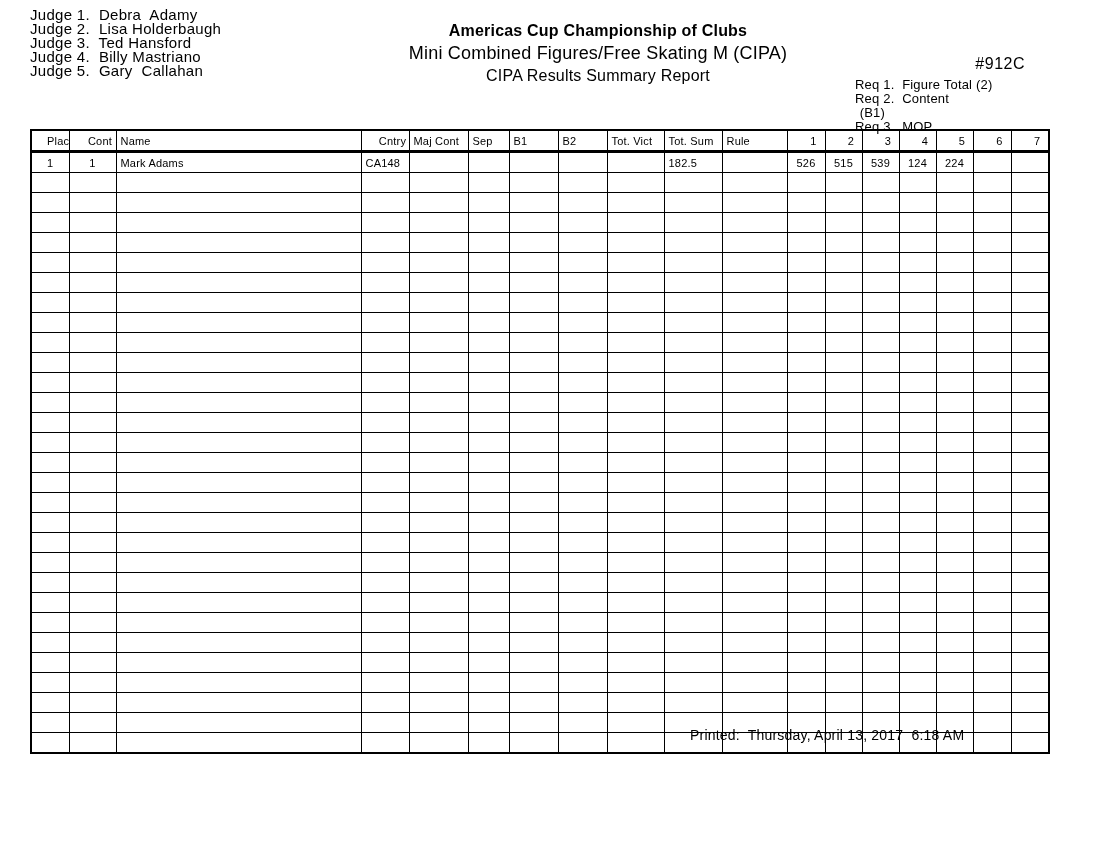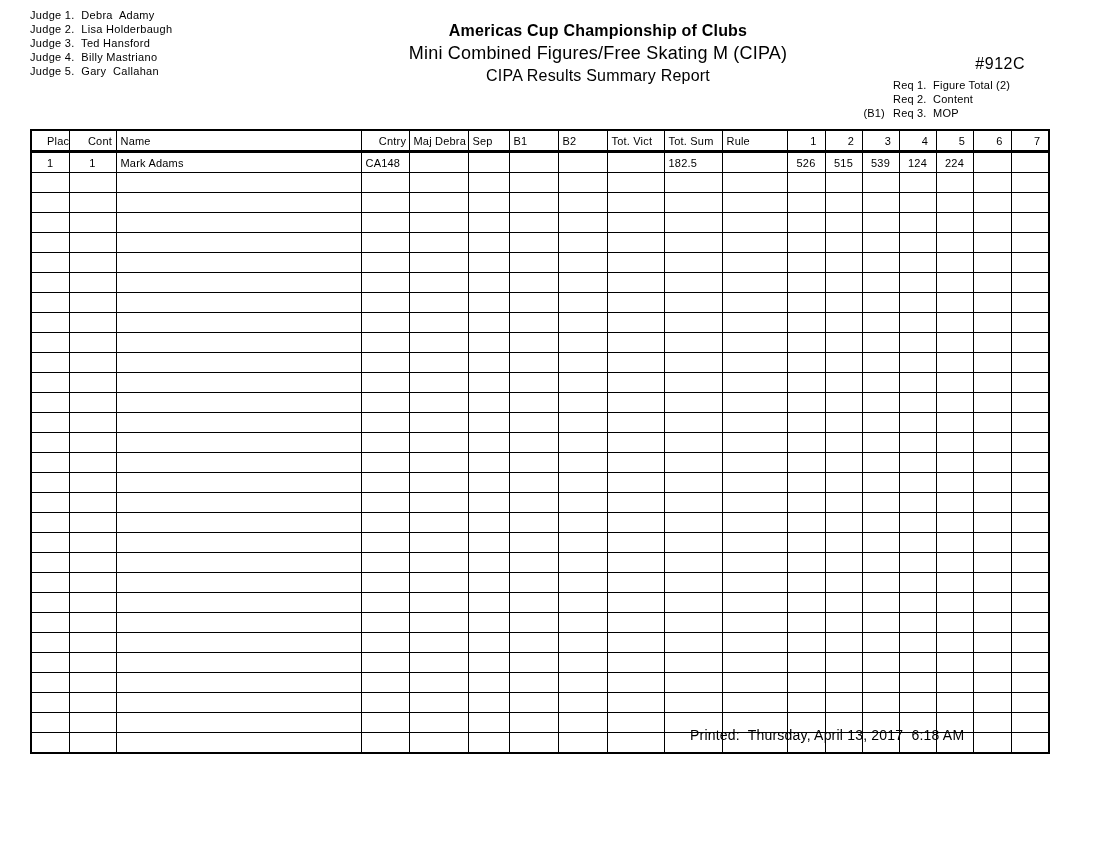--- a/index.html
+++ b/index.html
@@ -7,39 +7,39 @@
     width:1100px; height:850px;
     background:#ffffff; color:#000000;
     font-family:"Liberation Sans", sans-serif;
     position:relative; overflow:hidden;
   }
   .pre { white-space:pre; }
 
   
   .judges {
     position:absolute; left:30px; top:8px;
-    font-size:11px; line-height:14px; letter-spacing:0.3px;
+    font-size:15px; line-height:14px; letter-spacing:0.3px;
   }
 
   
   .center-head {
     position:absolute; left:0; top:21px; width:100%;
     text-align:center;
     padding-left:48px;
   }
   .title   { font-size:16px; font-weight:bold; line-height:20px; letter-spacing:0.2px; }
   .subtitle{ font-size:14px; line-height:18px; letter-spacing:0.2px; }
   .event   { font-size:18px; font-weight:normal; line-height:25px; letter-spacing:0.2px; }
   .report  { font-size:16px; line-height:20px; letter-spacing:0.2px; }
 
   
   .right-head { position:absolute; left:855px; top:22px; width:170px; }
   .event-num  { font-size:16px; font-weight:normal; text-align:right; line-height:20px; letter-spacing:0.5px;margin-top:32px; }
   .req-list   { margin-top:4px; }
-  .req-line   { display:flex; font-size:11px; line-height:14px; letter-spacing:0.2px; }
+  .req-line   { display:flex; font-size:13px; line-height:14px; letter-spacing:0.2px;flex-direction:column; }
   .req-prefix { width:30px; text-align:right; margin-right:8px; flex:none; }
 
   
   table.results {
     position:absolute; left:30px; top:129px;
     border-collapse:collapse; table-layout:fixed;
     width:1018px;
     border:2px solid #000;
     font-size:11px; letter-spacing:0.2px;
   }
@@ -117,21 +117,21 @@
         <col style="width:37px">
         <col style="width:38px">
         <col style="width:38px">
     </colgroup>
     <thead>
       <tr>
           <th class="ac">Place</th>
           <th class="ac">Cont</th>
           <th class="al">Name</th>
           <th class="ac">Cntry</th>
-          <th class="al">Maj Debra</th>
+          <th class="al">Maj Cont</th>
           <th class="al">Sep</th>
           <th class="al">B1</th>
           <th class="al">B2</th>
           <th class="al">Tot. Vict</th>
           <th class="al">Tot. Sum</th>
           <th class="al">Rule</th>
           <th class="ac">1</th>
           <th class="ac">2</th>
           <th class="ac">3</th>
           <th class="ac">4</th>

